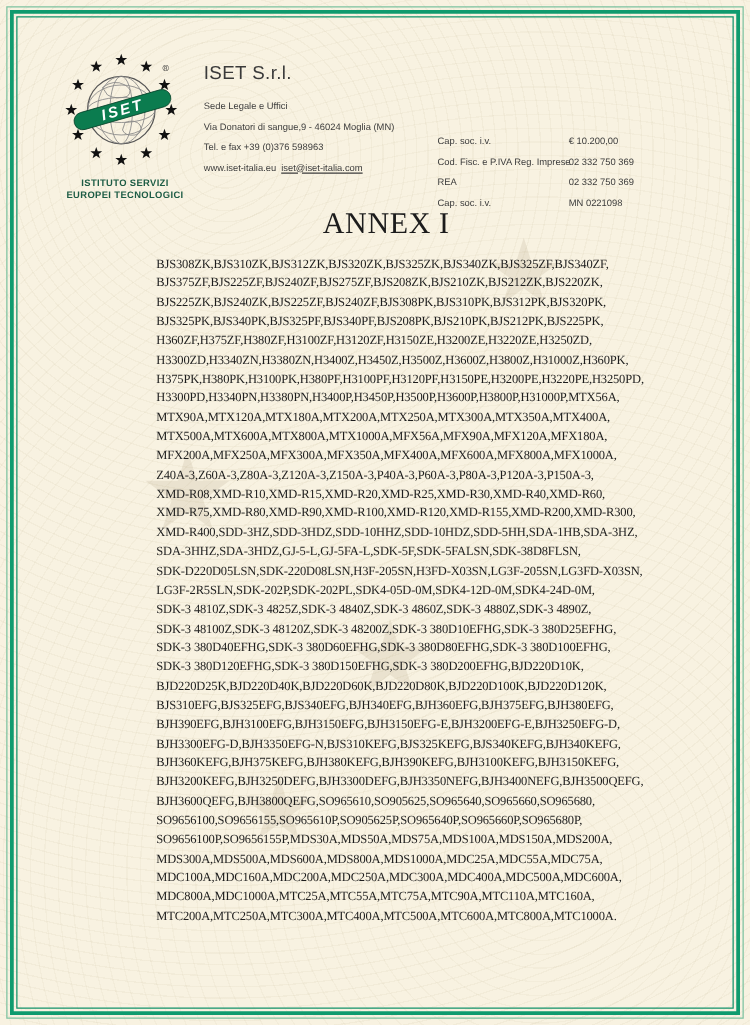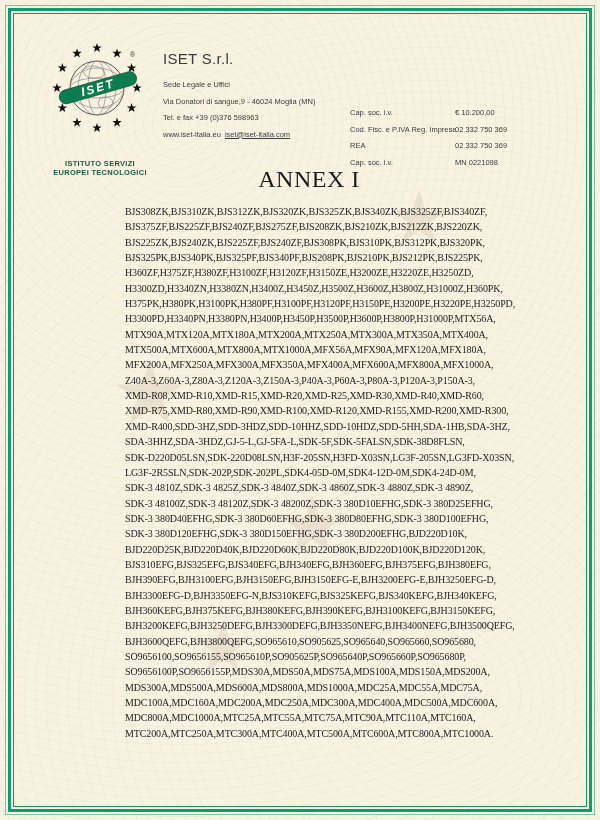--- a/index.html
+++ b/index.html
@@ -24,21 +24,21 @@
   
   .wstar{
     position:absolute;
     clip-path:polygon(50% 0%,61% 35%,98% 35%,68% 57%,79% 91%,50% 70%,21% 91%,32% 57%,2% 35%,39% 35%);
     background:rgba(178,167,137,0.20);
   }
 
   
   .logo-block{position:absolute;left:40px;top:36px;width:120px;text-align:center;}
   .logo-caption{
-    margin-top:19px;font-size:7.5px;font-weight:bold;line-height:9px;
+    margin-top:1px;font-size:7.5px;font-weight:bold;line-height:9px;
     color:#1d5c45;letter-spacing:0.3px;
   }
   .company-name{
     position:absolute;left:163px;top:50px;
     font-size:15px;color:#3a3a3a;letter-spacing:0.3px;
   }
   .info-left{position:absolute;left:163px;top:80px;width:210px;}
   .info-line{height:16.5px;font-size:7.5px;color:#3c3c3c;}
   .email{margin-left:4px;text-decoration:underline;}
   .registry{position:absolute;left:350px;top:80px;width:215px;margin-top:28px;}

